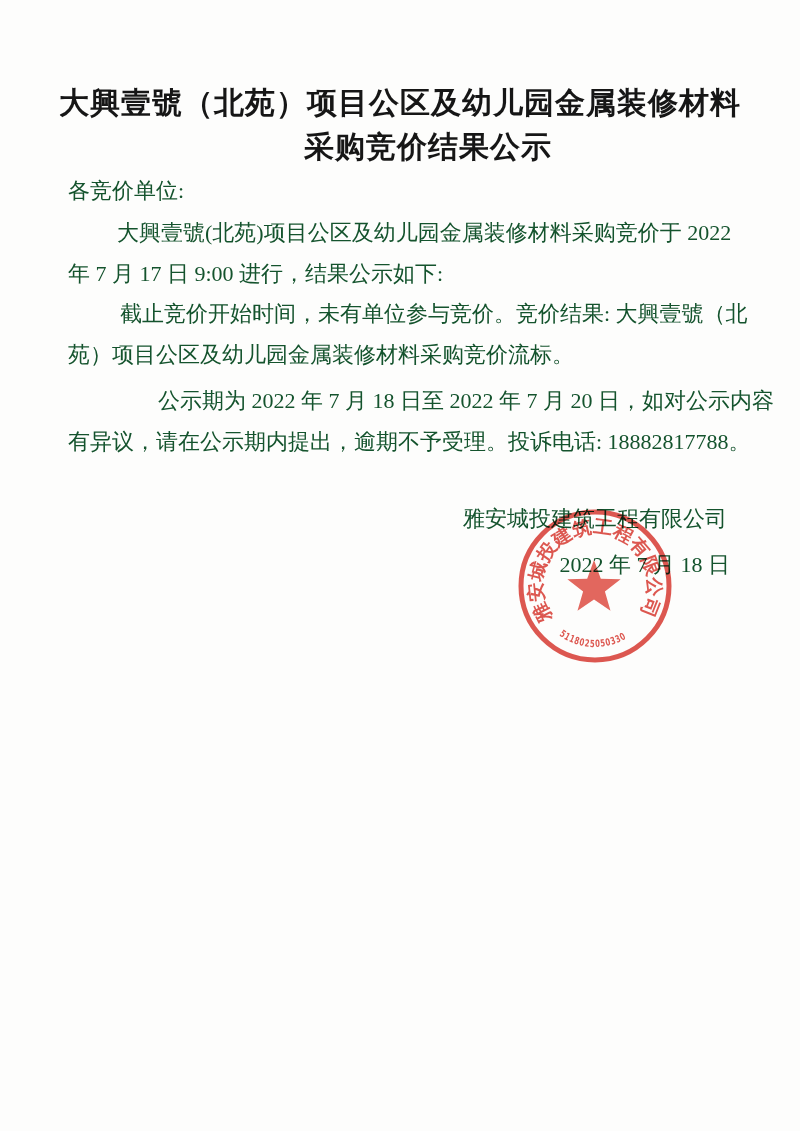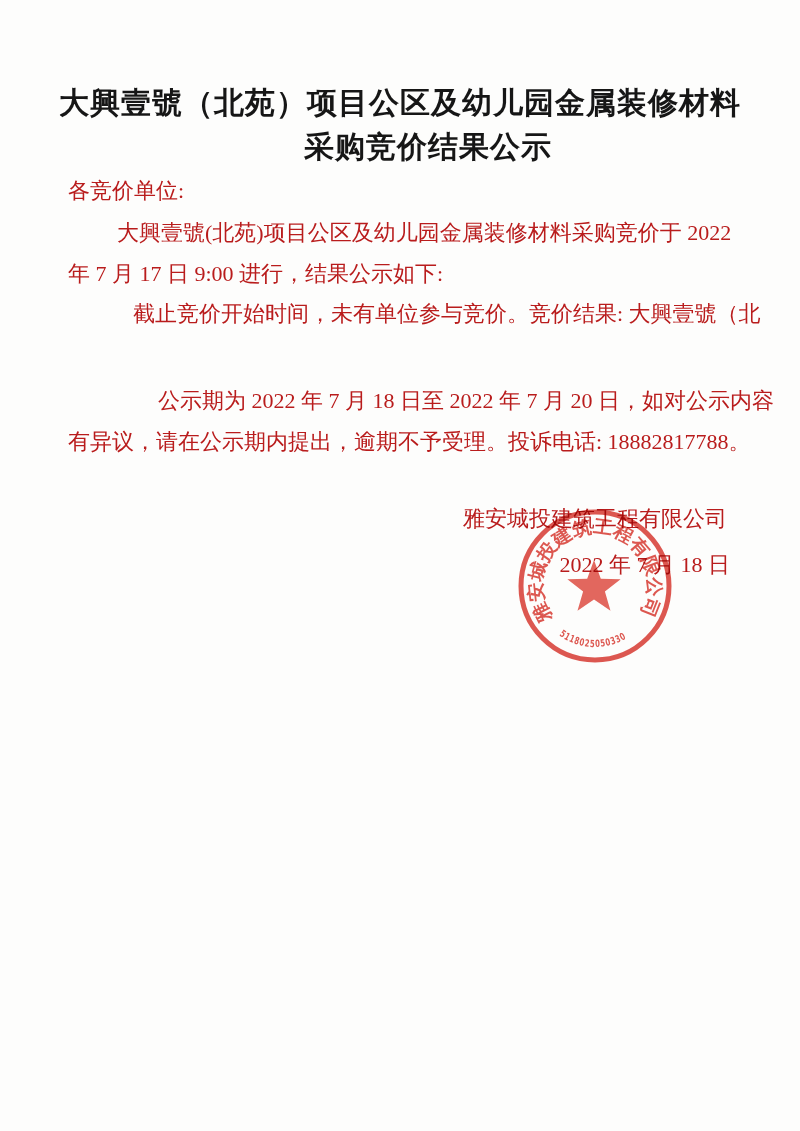--- a/index.html
+++ b/index.html
@@ -23,26 +23,26 @@
     letter-spacing: 1px;
     color: #161616;
   }
   .t1 { top: 81px; }
   .t2 { top: 125px; margin-left: 28px; }
   .line {
     position: absolute;
     font-size: 22px;
     line-height: 41px;
     white-space: pre;
-    color: #b91c1c;
+    color: #14532d;
   }
   .salutation { left: 68px;  top: 170px; }
   .p1l1       { left: 117px; top: 212px; }
   .p1l2       { left: 68px;  top: 253px; }
-  .p2l1       { left: 133px; top: 293px; }
+  .p2l1       { left: 120px; top: 293px; }
   .p2l2       { left: 68px;  top: 334px; }
   .p3l1       { left: 117px; top: 380px; margin-left: 41px; }
   .p3l2       { left: 68px;  top: 421px; }
   .sig-company { right: 73px; top: 498px; }
   .sig-date    { right: 70px; top: 544px; }
   .seal {
     position: absolute;
     left: 515px;
     top: 506px;
     width: 160px;
@@ -69,20 +69,21 @@
 
   <div class="title-line t1">大興壹號（北苑）项目公区及幼儿园金属装修材料</div>
   <div class="title-line t2">采购竞价结果公示</div>
 
   <div class="line salutation">各竞价单位:</div>
 
   <div class="line p1l1">大興壹號(北苑)项目公区及幼儿园金属装修材料采购竞价于 2022</div>
   <div class="line p1l2">年 7 月 17 日 9:00 进行，结果公示如下:</div>
 
   <div class="line p2l1">截止竞价开始时间，未有单位参与竞价。竞价结果: 大興壹號（北</div>
+  <div class="line p2l2">苑）项目公区及幼儿园金属装修材料采购竞价流标。</div>
 
   <div class="line p3l1">公示期为 2022 年 7 月 18 日至 2022 年 7 月 20 日，如对公示内容</div>
   <div class="line p3l2">有异议，请在公示期内提出，逾期不予受理。投诉电话: 18882817788。</div>
 
   <div class="line sig-company">雅安城投建筑工程有限公司</div>
   <div class="line sig-date">2022 年 7 月 18 日</div>
 
   <svg class="seal" viewBox="0 0 160 160">
     <defs>
       <path id="seal-top-arc" d="M 37.7 111.9 A 53 53 0 1 1 122.3 111.9" fill="none"></path>

